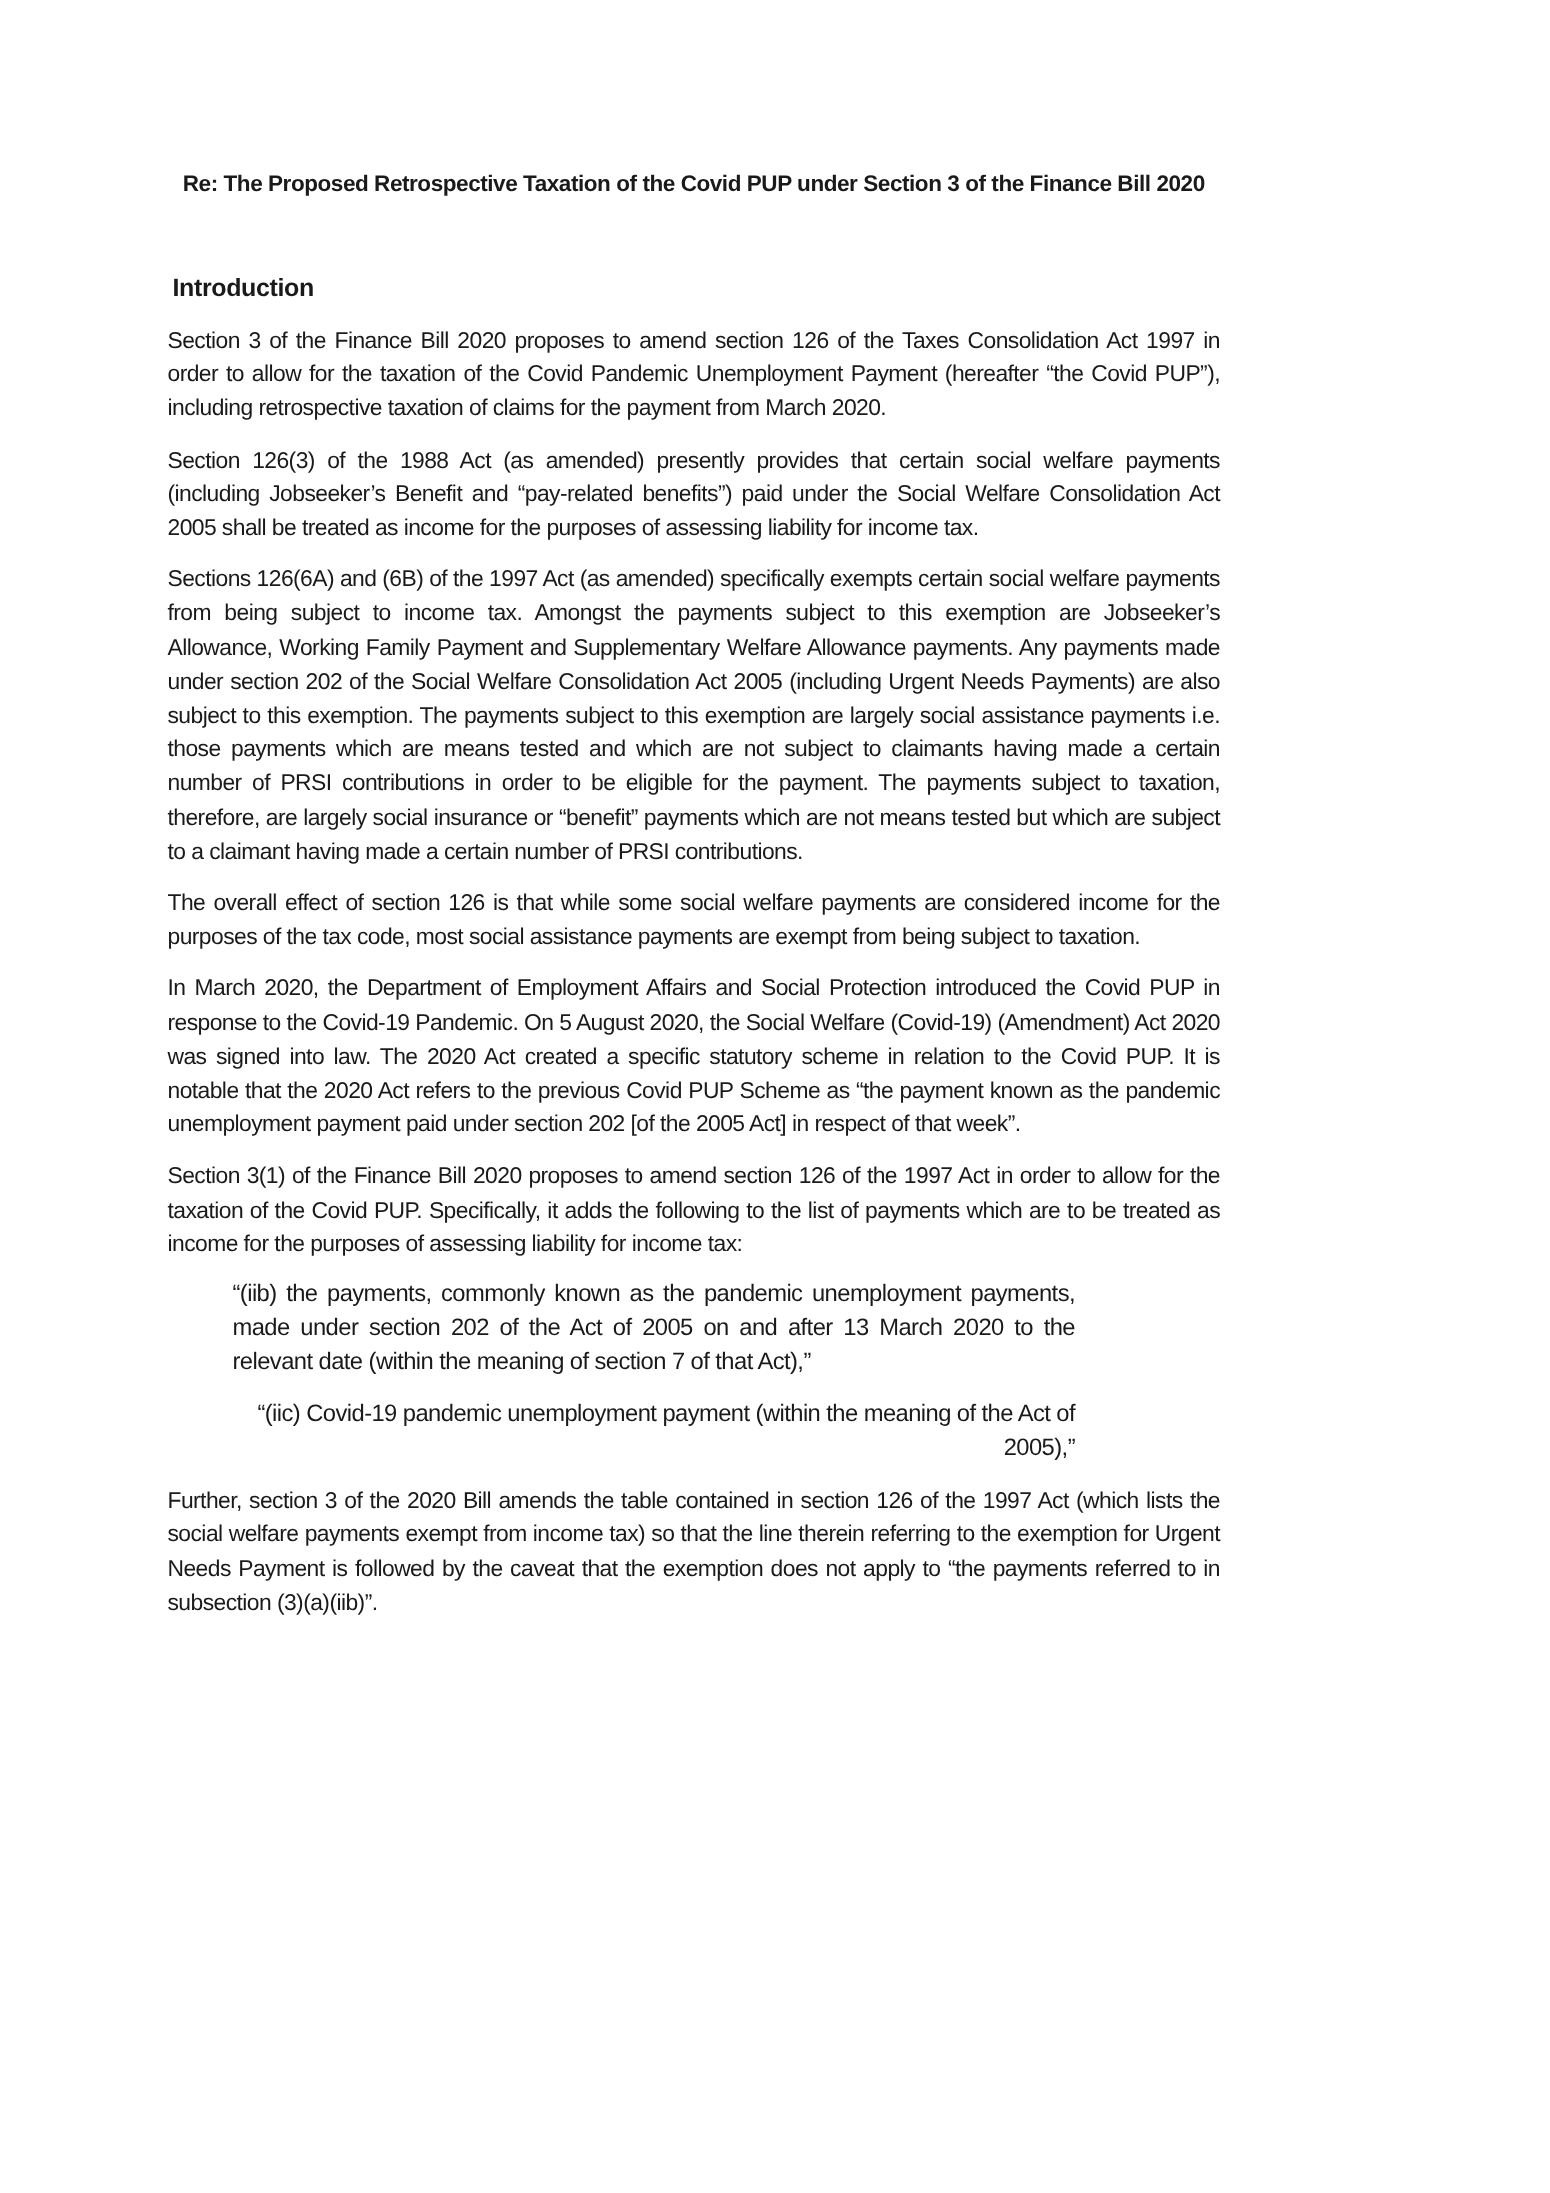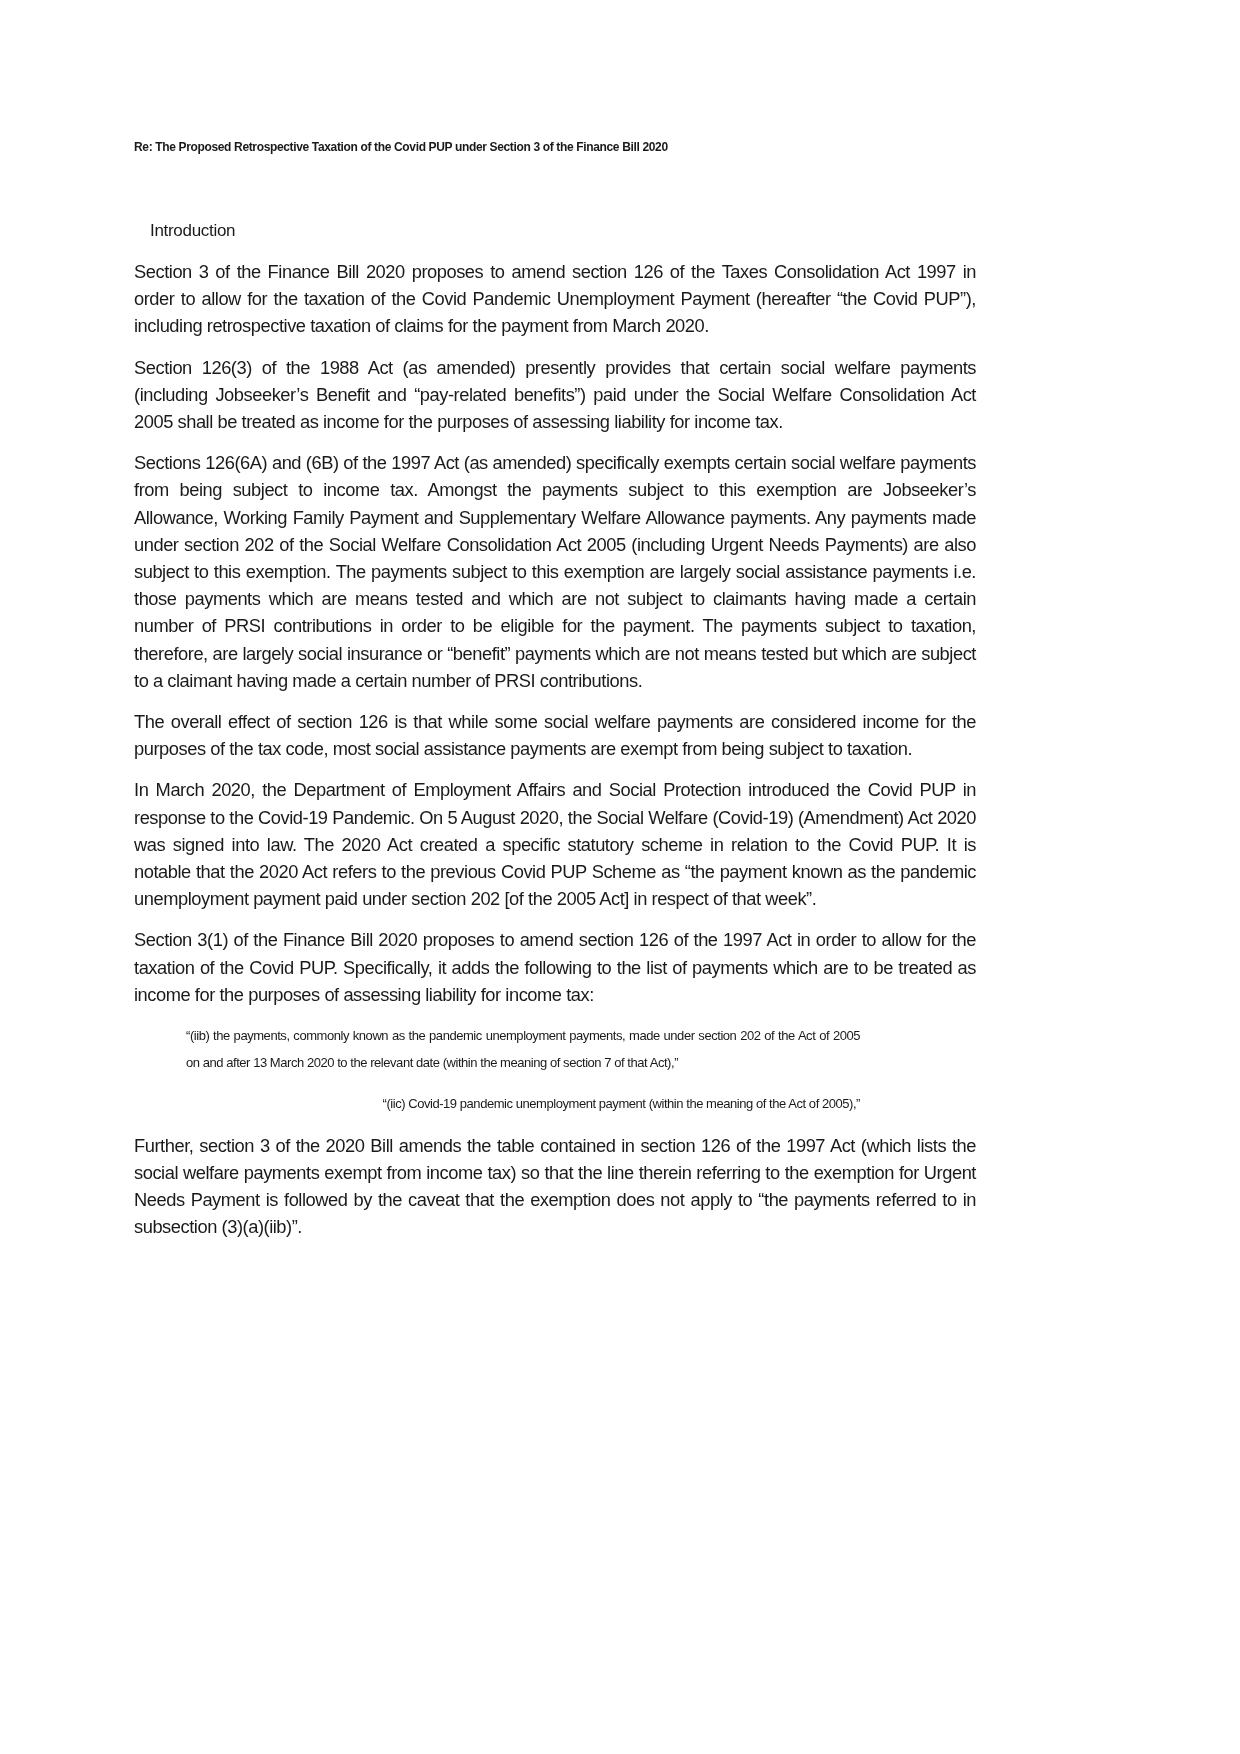--- a/index.html
+++ b/index.html
@@ -16,45 +16,46 @@
       color: #1a1a1a;
     }
     .page {
       position: absolute;
       left: 134px;
       top: 134px;
       width: 842px;
     }
     .title {
       font-weight: bold;
-      font-size: 12px;
+      font-size: 18px;
       line-height: 26px;
       margin: 0;
       letter-spacing: -0.35px;
       white-space: nowrap;
+      text-align: center;
     }
     .heading {
-      font-weight: normal;
-      font-size: 17px;
+      font-weight: bold;
+      font-size: 20px;
       line-height: 26px;
-      margin: 58px 0 14px 16px;
+      margin: 58px 0 14px 4px;
       letter-spacing: -0.3px;
     }
     .para {
       font-size: 18.3px;
       line-height: 27.2px;
       margin: 0 0 14px 0;
       text-align: justify;
       letter-spacing: -0.45px;
       word-spacing: 0px;
     }
     .quote {
       margin: 0 0 14px 52px;
       width: 674px;
-      font-size: 13px;
+      font-size: 19px;
       line-height: 27.2px;
       text-align: justify;
       letter-spacing: -0.45px;
     }
     .quote.last {
       text-align: right;
     }
   </style>
 </head>
 <body>

